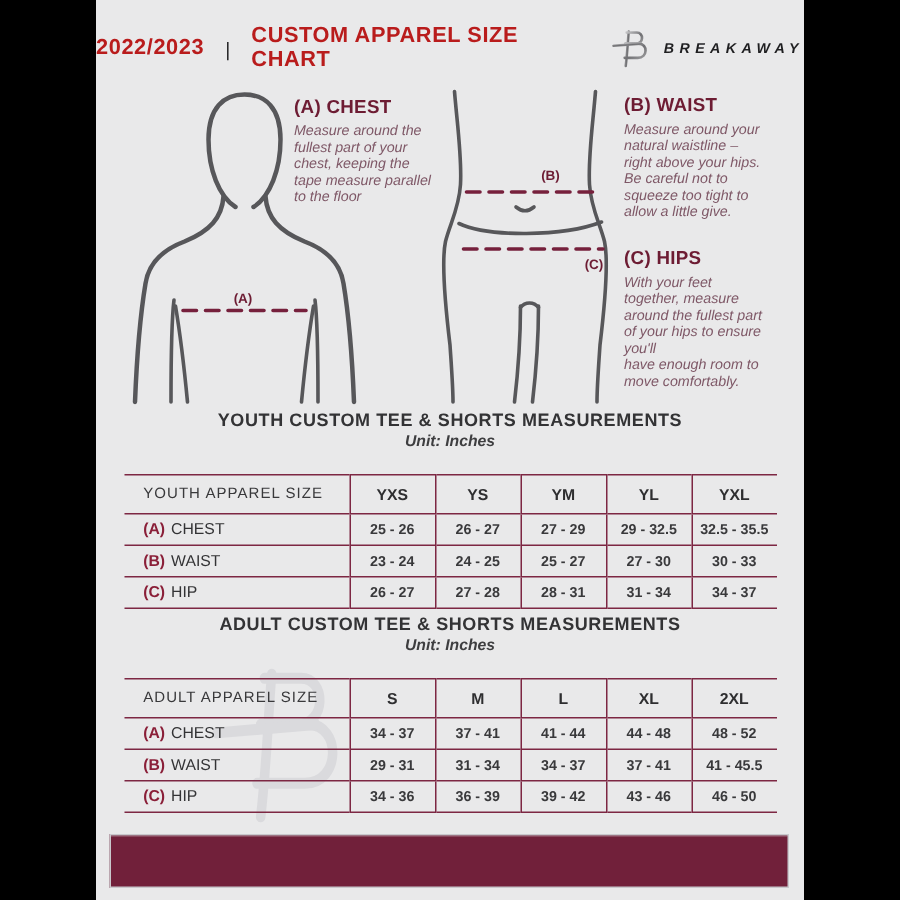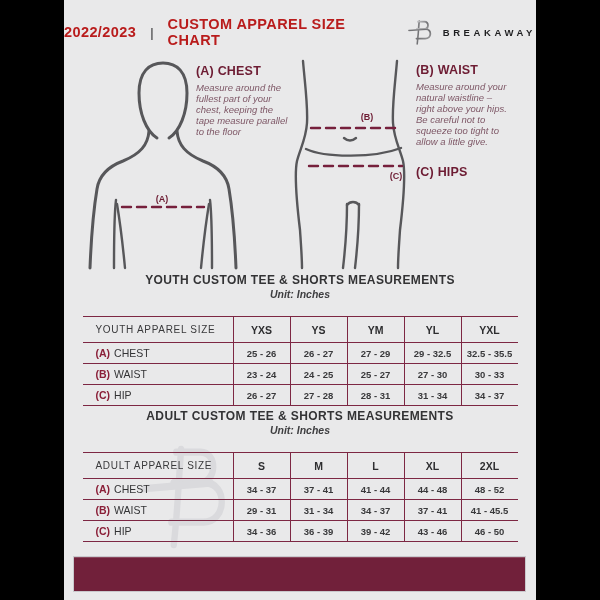--- a/index.html
+++ b/index.html
@@ -5,21 +5,21 @@
   html,body{margin:0;padding:0;width:600px;height:600px;background:#000;overflow:hidden;
             font-family:"Liberation Sans","DejaVu Sans",sans-serif;}
   .stage{position:relative;width:600px;height:600px;background:#000;}
   .doc{position:absolute;left:64px;top:0;width:472px;height:600px;background:#e9e9ea;overflow:hidden;}
 
   
   .hdr{position:absolute;left:0;top:0;width:472px;height:56px;display:flex;align-items:center;
        justify-content:center;gap:12px;padding-top:8px;box-sizing:border-box;}
   .hdr-season,.hdr-title{font-weight:700;font-size:14.5px;letter-spacing:.4px;color:#b91c1c;}
   .hdr-div{font-size:13px;color:#2a2a2c;font-weight:400;margin:0 2px;}
-  .hdr-brand{display:flex;align-items:center;gap:10px;margin-left:14px;}
+  .hdr-brand{display:flex;align-items:center;gap:10px;margin-left:14px;font-style:italic;}
   .logo-svg{width:25px;height:27px;}
   .brand-name{font-weight:700;font-size:9.5px;letter-spacing:3.6px;color:#1f1f21;}
 
   
   .diagrams{position:absolute;left:0;top:55px;width:472px;height:216px;}
   .fig{position:absolute;top:0;}
   .fig path{fill:none;stroke:#57575a;stroke-width:3;stroke-linecap:round;stroke-linejoin:round;}
   .fig path.thin{stroke-width:2.4;}
   .fig path.dash{stroke:#76203c;stroke-width:2.4;stroke-dasharray:9 6;}
   .fig-label{position:absolute;width:28px;text-align:center;font-size:9px;font-weight:700;color:#6d1c33;}
@@ -122,20 +122,27 @@
         <div class="g-head">(B) WAIST</div>
         <div class="g-body">Measure around your
 natural waistline –
 right above your hips.
 Be careful not to
 squeeze too tight to
 allow a little give.</div>
       </div>
       <div class="guide" style="left:352px;top:110px;width:104px">
         <div class="g-head">(C) HIPS</div>
+        <div class="g-body">With your feet
+together, measure
+around the fullest part
+of your hips to ensure
+you'll
+have enough room to
+move comfortably.</div>
       </div>
     </div>
 
     <svg class="watermark" viewBox="0 0 36 40" preserveAspectRatio="none">
       <path d="M16 3 C15 14 14.5 26 13 37"></path>
       <path d="M14 4 H24 C31 4 31 15 23 15 H13"></path>
       <path d="M13 15 H26 C35 15 35 29 25 29 H12"></path>
       <path d="M1 17 L28 15"></path>
     </svg>
 

